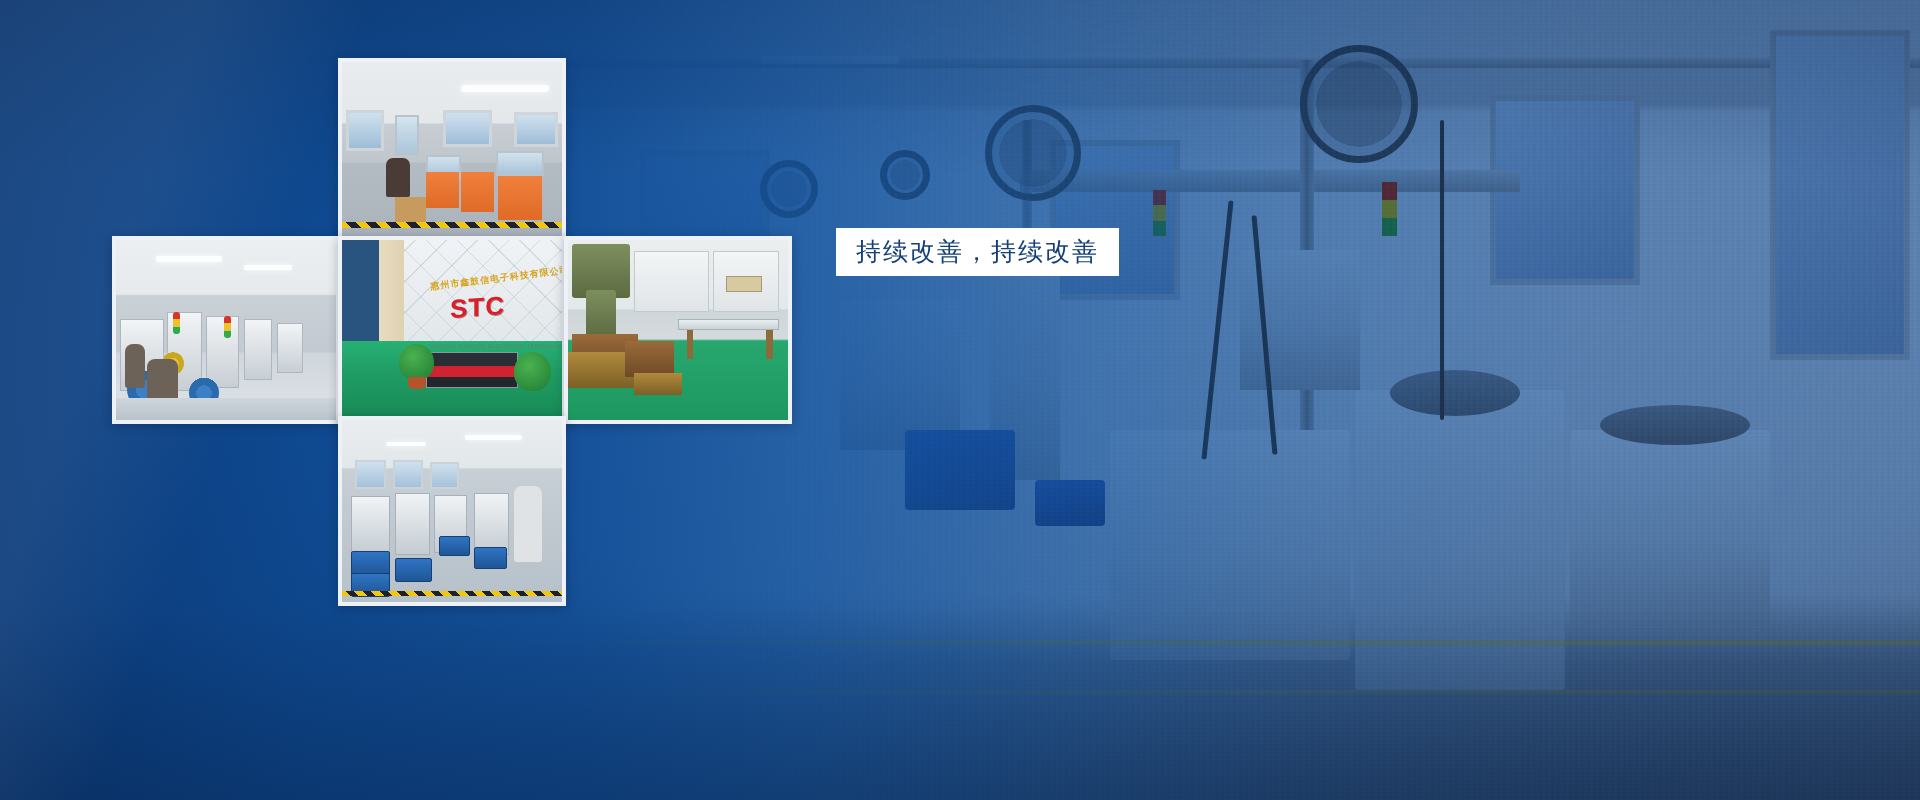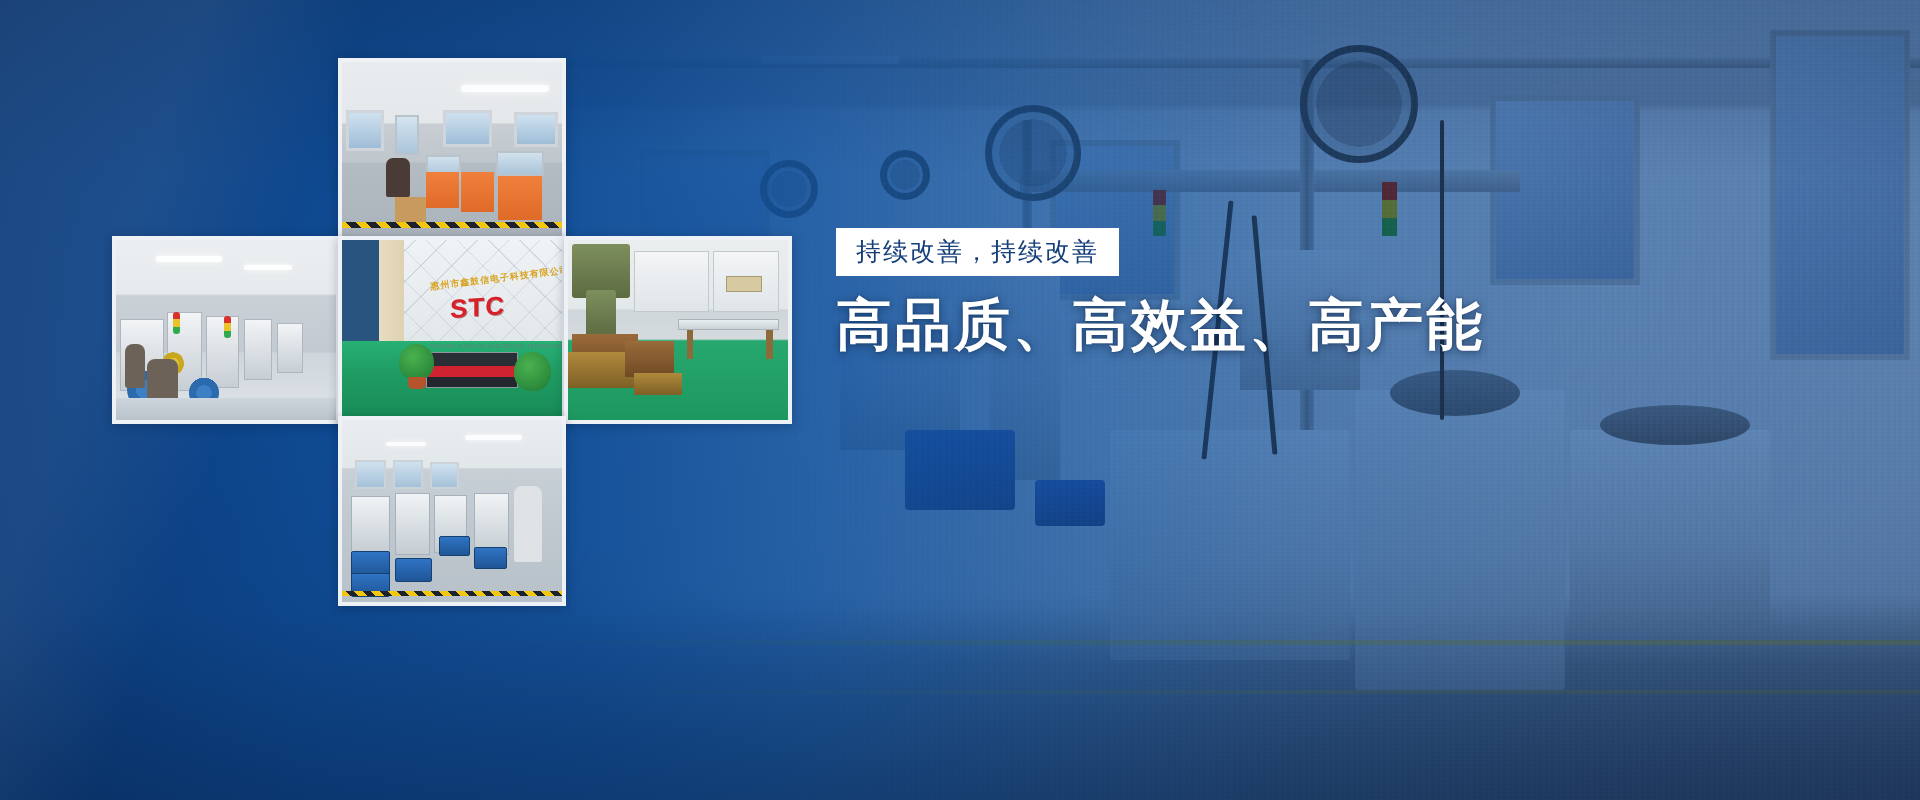--- a/index.html
+++ b/index.html
@@ -391,16 +391,15 @@
         <div class="crate" style="left:44%;top:64%;width:14%;height:11%;"></div>
         <div class="crate" style="left:60%;top:70%;width:15%;height:12%;"></div>
         <div class="hazard" style="left:0;top:94%;width:100%;"></div>
       </div>
 
     </div>
   </div>
 
   <div class="copy">
     <div class="tagline">持续改善，持续改善</div>
-    <div class="headline">高品质、高效益、高产能</div>
   </div>
 
 </div>
 
 </body></html>

